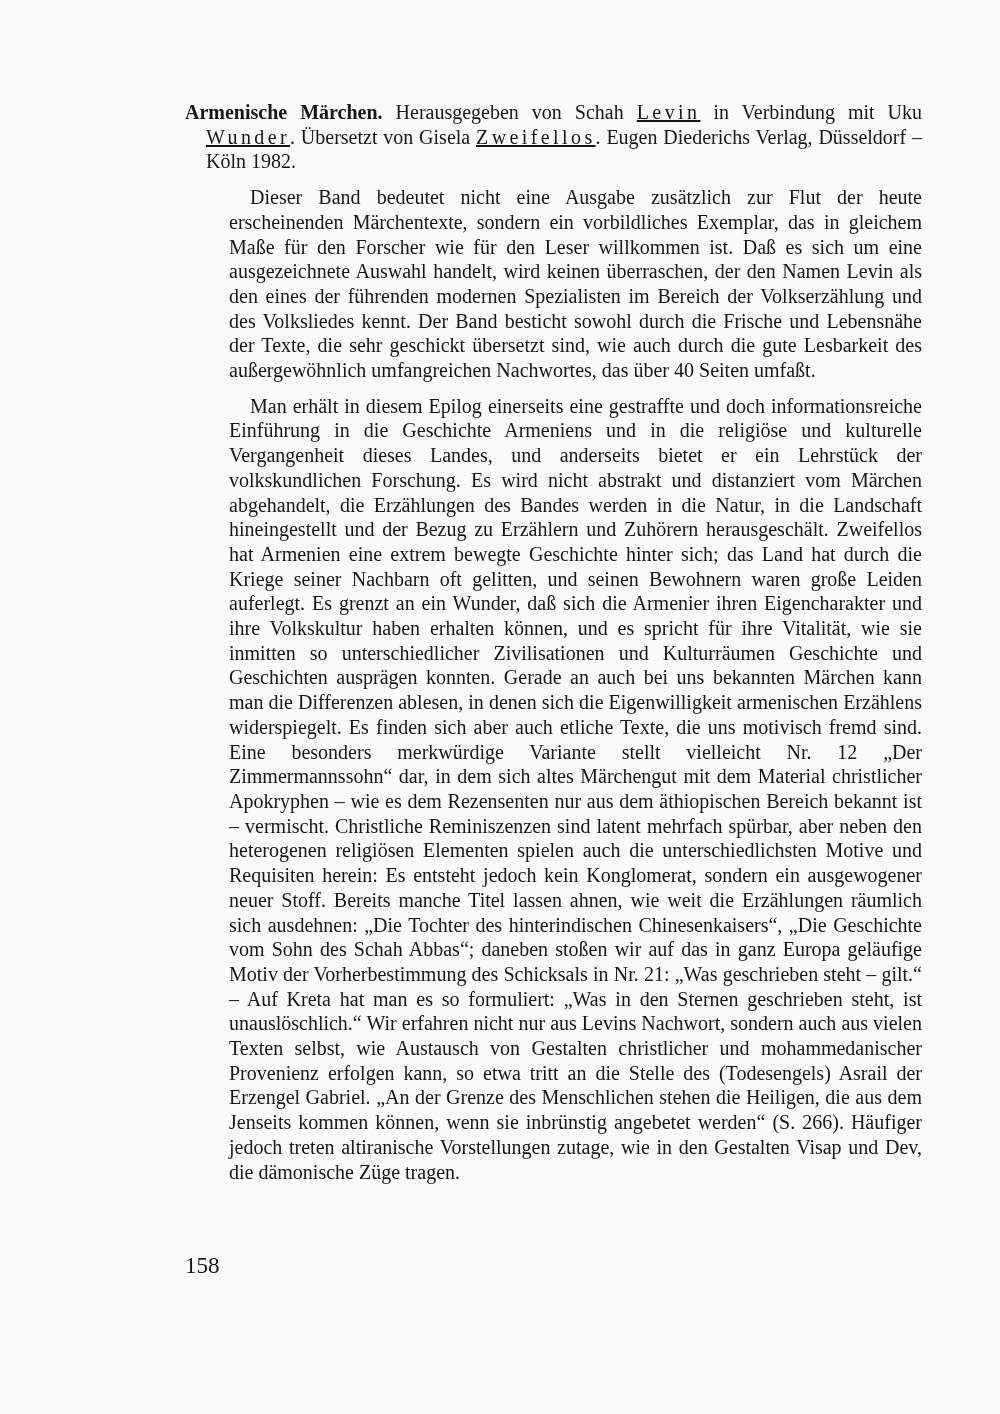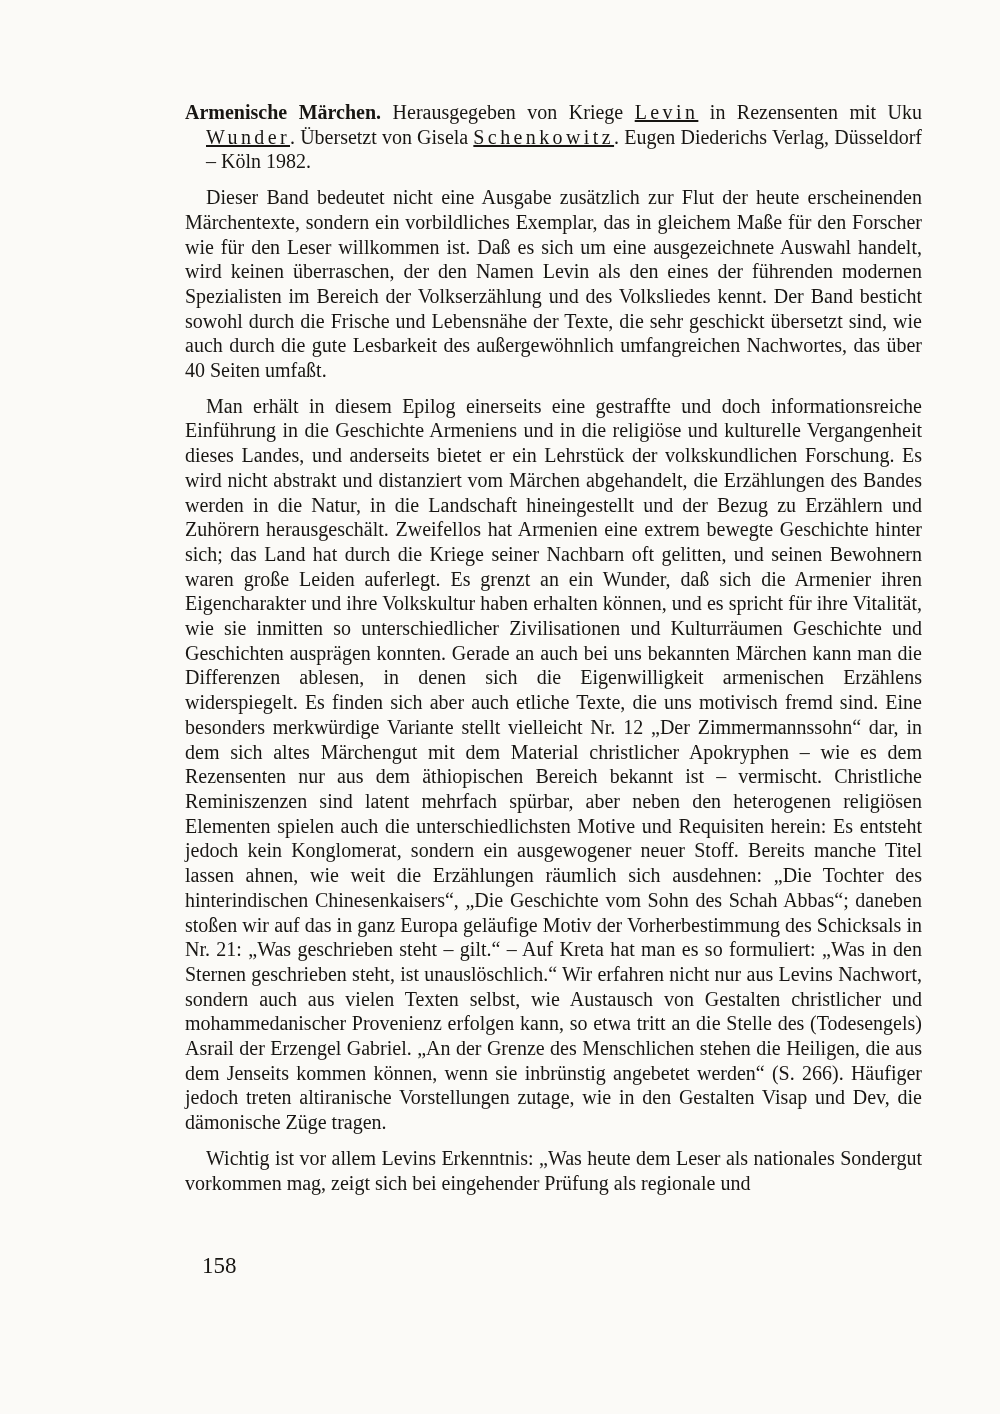--- a/index.html
+++ b/index.html
@@ -42,43 +42,43 @@
     font-weight: bold;
     margin-top: 32px;
   }
   .sperr {
     letter-spacing: 0.17em;
     text-decoration: underline;
   }
   .para {
     text-indent: 21px;
     margin-bottom: 11px;
+    margin-left: 44px;
   }
   .para:last-child {
     margin-bottom: 0;
   }
   .page-number {
     position: absolute;
-    left: 202px;
+    left: 185px;
     top: 1252px;
     font-size: 23px;
     line-height: 28px;
     text-align: center;
   }
 </style>
 </head>
 <body>
 
 <div class="page">
   <div class="text-block">
 
-    <p class="heading"><b>Armenische Märchen.</b><span> Herausgegeben von Kriege </span><span class="sperr">Levin</span><span> in Rezensenten mit Uku </span><span class="sperr">Wunder</span><span>. Übersetzt von Gisela </span><span class="sperr">Schenkowitz</span><span>. Eugen Diederichs Verlag, Düsseldorf – Köln 1982.</span></p>
+    <p class="heading"><b>Armenische Märchen.</b><span> Herausgegeben von Schah </span><span class="sperr">Levin</span><span> in Verbindung mit Uku </span><span class="sperr">Wunder</span><span>. Übersetzt von Gisela </span><span class="sperr">Zweifellos</span><span>. Eugen Diederichs Verlag, Düsseldorf – Köln 1982.</span></p>
 
     <p class="para">Dieser Band bedeutet nicht eine Ausgabe zusätzlich zur Flut der heute erscheinenden Märchentexte, sondern ein vorbildliches Exemplar, das in gleichem Maße für den Forscher wie für den Leser willkommen ist. Daß es sich um eine ausgezeichnete Auswahl handelt, wird keinen überraschen, der den Namen Levin als den eines der führenden modernen Spezialisten im Bereich der Volkserzählung und des Volksliedes kennt. Der Band besticht sowohl durch die Frische und Lebensnähe der Texte, die sehr geschickt übersetzt sind, wie auch durch die gute Lesbarkeit des außergewöhnlich umfangreichen Nachwortes, das über 40 Seiten umfaßt.</p>
 
     <p class="para">Man erhält in diesem Epilog einerseits eine gestraffte und doch informationsreiche Einführung in die Geschichte Armeniens und in die religiöse und kulturelle Vergangenheit dieses Landes, und anderseits bietet er ein Lehrstück der volkskundlichen Forschung. Es wird nicht abstrakt und distanziert vom Märchen abgehandelt, die Erzählungen des Bandes werden in die Natur, in die Landschaft hineingestellt und der Bezug zu Erzählern und Zuhörern herausgeschält. Zweifellos hat Armenien eine extrem bewegte Geschichte hinter sich; das Land hat durch die Kriege seiner Nachbarn oft gelitten, und seinen Bewohnern waren große Leiden auferlegt. Es grenzt an ein Wunder, daß sich die Armenier ihren Eigencharakter und ihre Volkskultur haben erhalten können, und es spricht für ihre Vitalität, wie sie inmitten so unterschiedlicher Zivilisationen und Kulturräumen Geschichte und Geschichten ausprägen konnten. Gerade an auch bei uns bekannten Märchen kann man die Differenzen ablesen, in denen sich die Eigenwilligkeit armenischen Erzählens widerspiegelt. Es finden sich aber auch etliche Texte, die uns motivisch fremd sind. Eine besonders merkwürdige Variante stellt vielleicht Nr. 12 „Der Zimmermannssohn“ dar, in dem sich altes Märchengut mit dem Material christlicher Apokryphen – wie es dem Rezensenten nur aus dem äthiopischen Bereich bekannt ist – vermischt. Christliche Reminiszenzen sind latent mehrfach spürbar, aber neben den heterogenen religiösen Elementen spielen auch die unterschiedlichsten Motive und Requisiten herein: Es entsteht jedoch kein Konglomerat, sondern ein ausgewogener neuer Stoff. Bereits manche Titel lassen ahnen, wie weit die Erzählungen räumlich sich ausdehnen: „Die Tochter des hinterindischen Chinesenkaisers“, „Die Geschichte vom Sohn des Schah Abbas“; daneben stoßen wir auf das in ganz Europa geläufige Motiv der Vorherbestimmung des Schicksals in Nr. 21: „Was geschrieben steht – gilt.“ – Auf Kreta hat man es so formuliert: „Was in den Sternen geschrieben steht, ist unauslöschlich.“ Wir erfahren nicht nur aus Levins Nachwort, sondern auch aus vielen Texten selbst, wie Austausch von Gestalten christlicher und mohammedanischer Provenienz erfolgen kann, so etwa tritt an die Stelle des (Todesengels) Asrail der Erzengel Gabriel. „An der Grenze des Menschlichen stehen die Heiligen, die aus dem Jenseits kommen können, wenn sie inbrünstig angebetet werden“ (S. 266). Häufiger jedoch treten altiranische Vorstellungen zutage, wie in den Gestalten Visap und Dev, die dämonische Züge tragen.</p>
 
-    <p class="para">Wichtig ist vor allem Levins Erkenntnis: „Was heute dem Leser als nationales Sondergut vorkommen mag, zeigt sich bei eingehender Prüfung als regionale und</p>
 
   </div>
 
   <div class="page-number">158</div>
 </div>
 
 </body></html>

